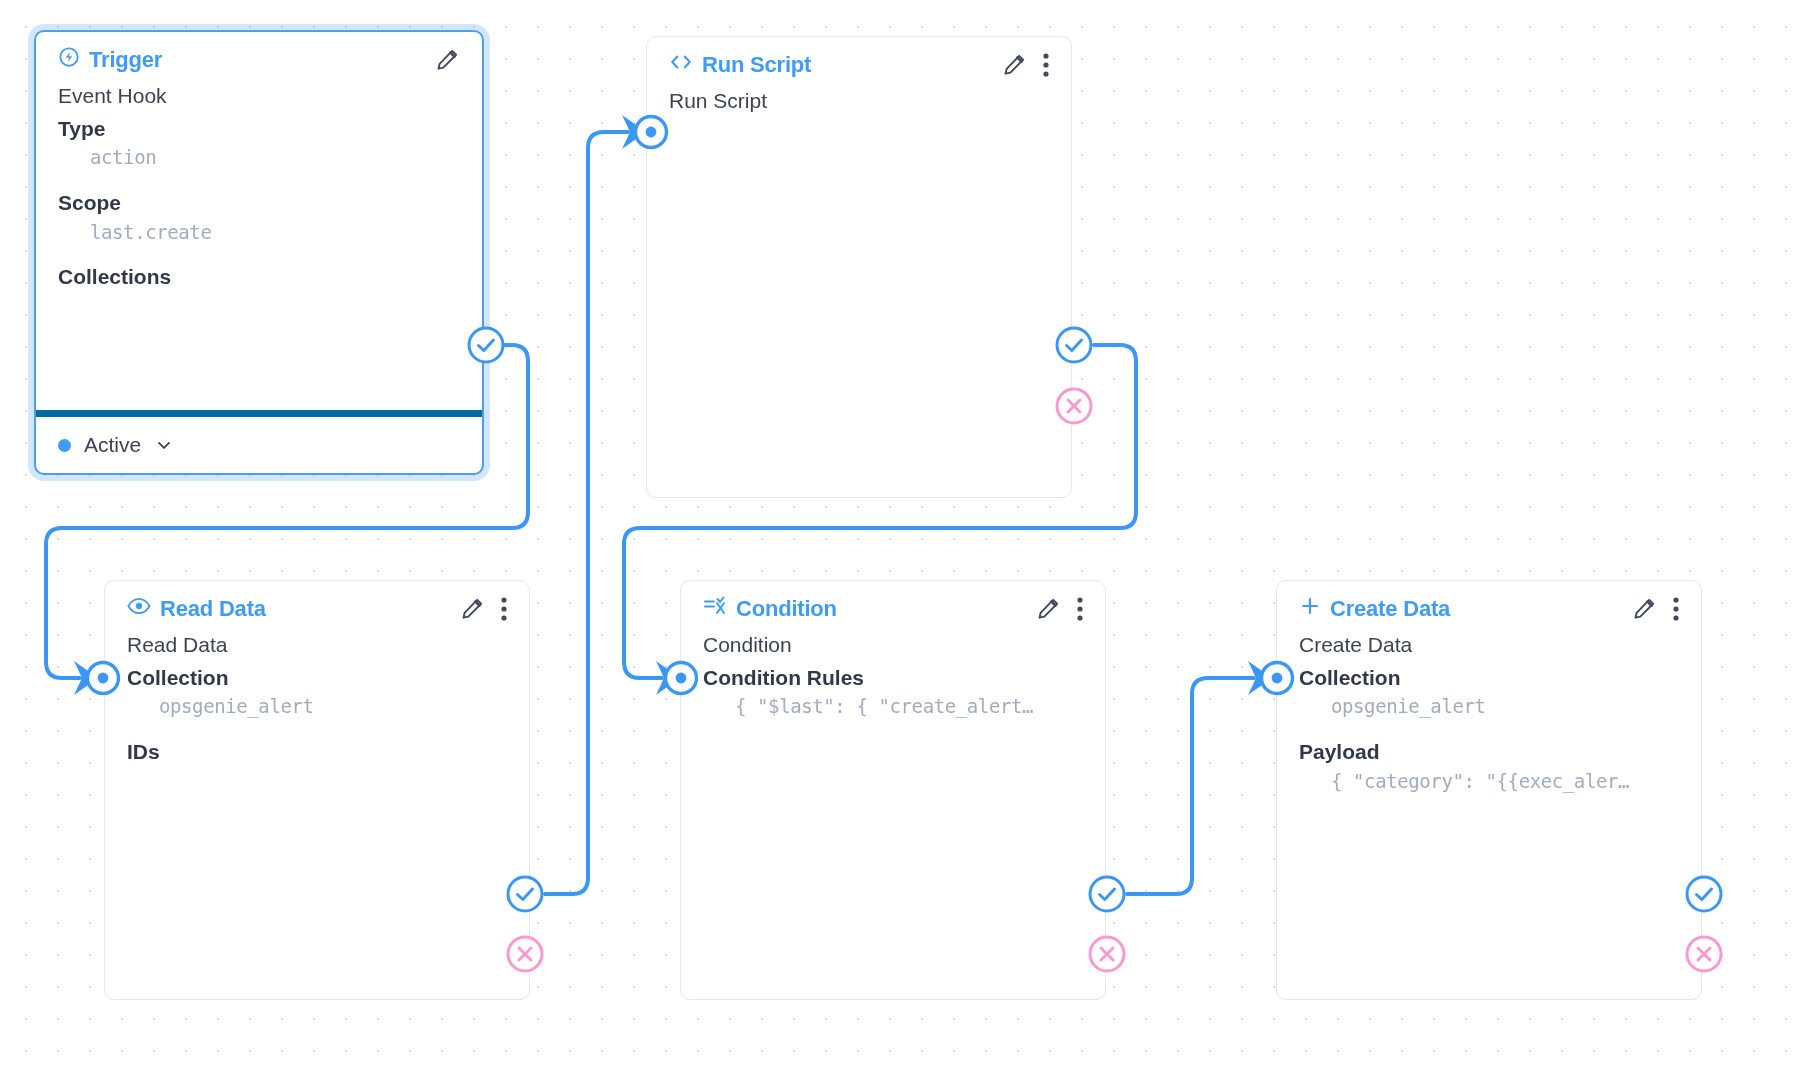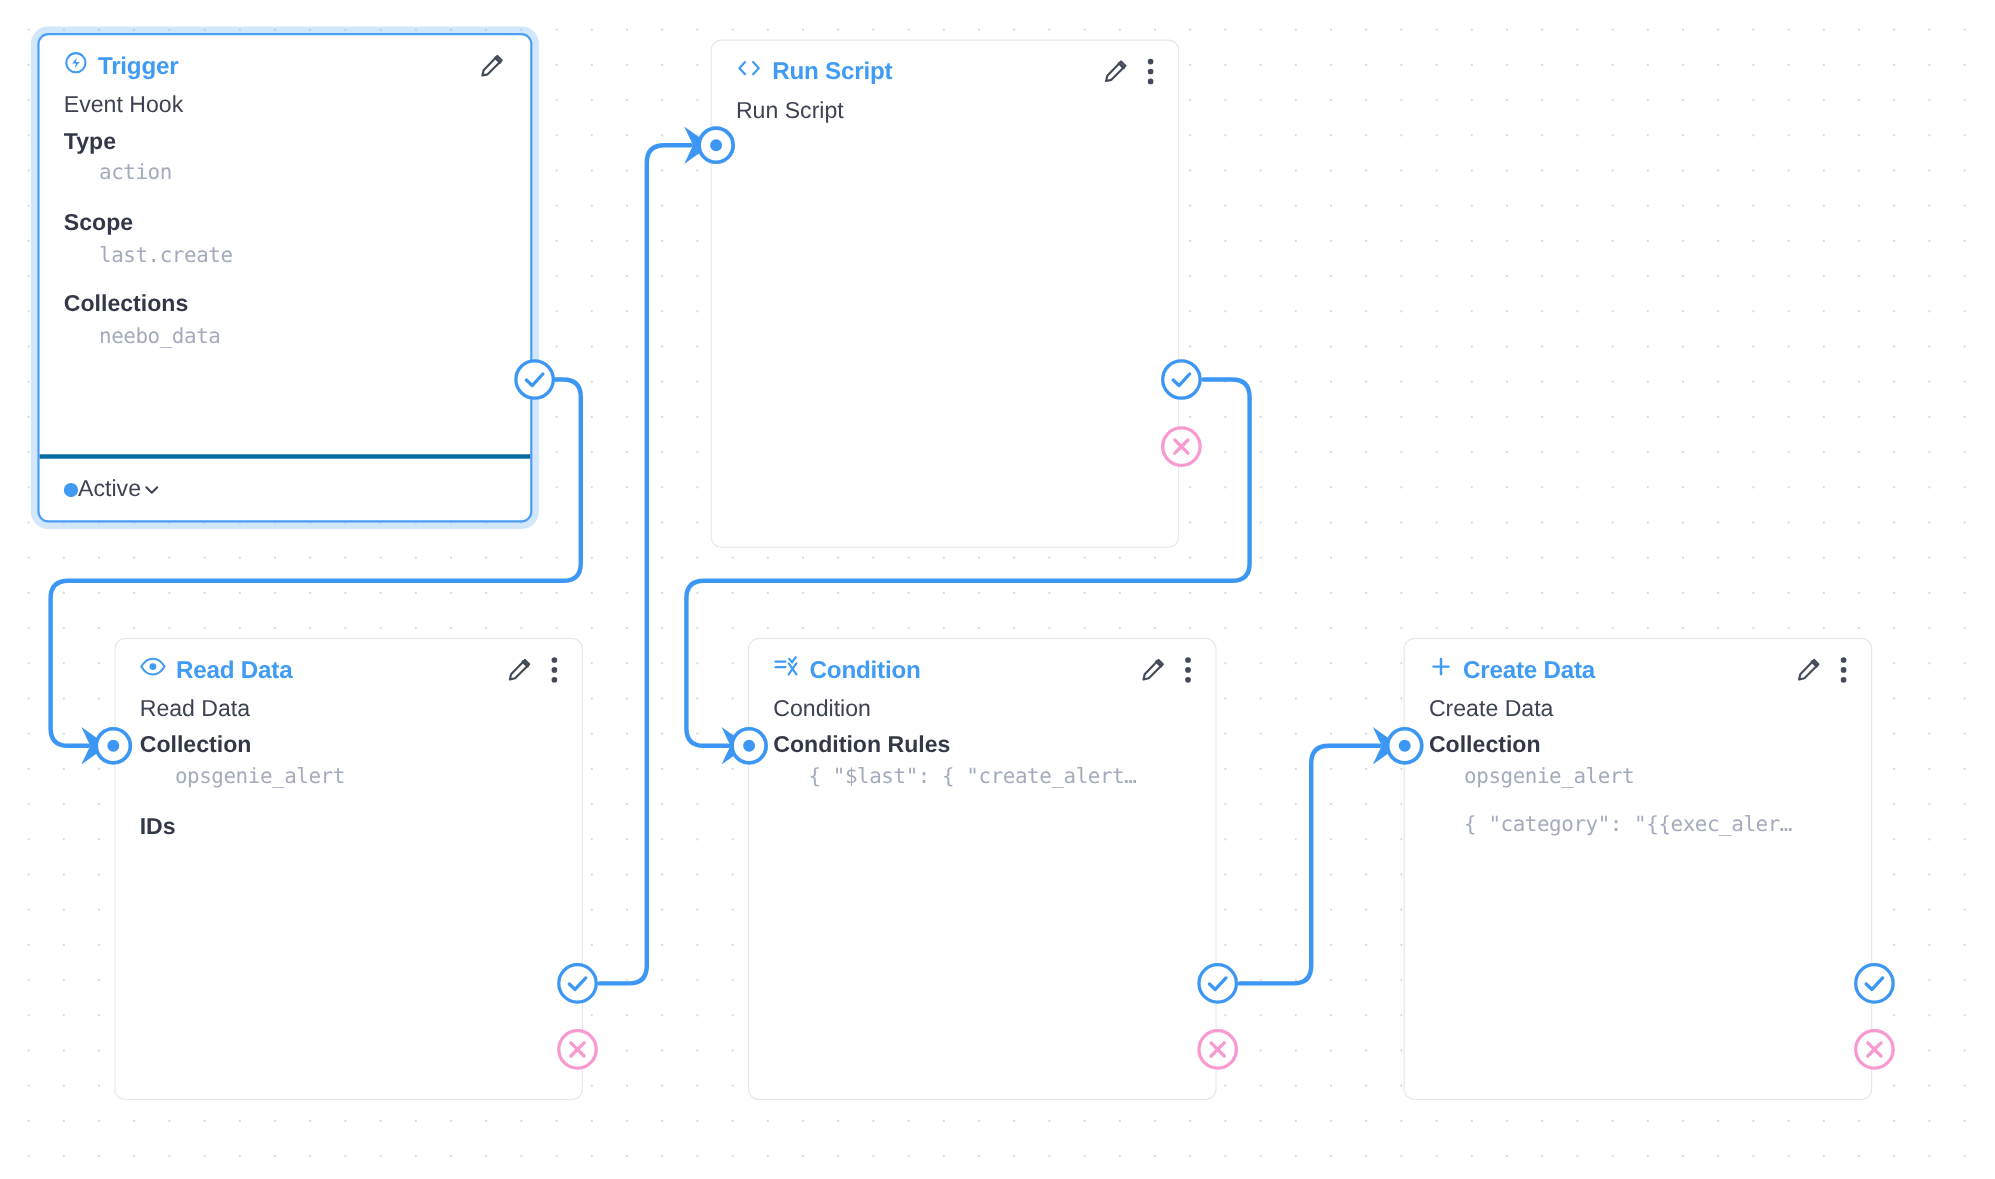--- a/index.html
+++ b/index.html
@@ -100,24 +100,25 @@
     text-overflow: ellipsis;
     letter-spacing: -0.4px;
     margin-left: 32px;
   }
   .gap { height: 14px; }
 
   
   .node-footer {
     position: absolute;
     left: 0; right: 0; bottom: 0;
-    border-top: 4px solid #0369a1;
+    border-top: 7px solid #0369a1;
     padding: 16px 22px;
     display: flex;
     align-items: center;
+    gap: 13px;
     cursor: pointer;
   }
   .status-dot {
     width: 13px; height: 13px;
     border-radius: 50%;
     background: #3f9bf4;
     flex: none;
   }
   .status-text {
     font-size: 21px;
@@ -179,21 +180,20 @@
     </div>
     <div class="node-body">
       <div class="row-name">Event Hook</div>
       <div class="field-label">Type</div>
       <div class="field-value">action</div>
       <div class="gap"></div>
       <div class="field-label">Scope</div>
       <div class="field-value">last.create</div>
       <div class="gap"></div>
       <div class="field-label">Collections</div>
-      <div class="field-value">neebo_data</div>
     </div>
     <div class="node-footer">
       <span class="status-dot"></span>
       <span class="status-text">Active</span>
       <span style="line-height:0;">
         <svg width="20" height="20" viewBox="0 0 24 24" fill="none" stroke="#3d4353" stroke-width="2.2" stroke-linecap="round" stroke-linejoin="round">
           <path d="M6 9.5 L12 15.5 L18 9.5"></path>
         </svg>
       </span>
     </div>
@@ -389,20 +389,21 @@
               <circle cx="3" cy="22" r="2.6"></circle>
           </svg>
         </span>
       </div>
     </div>
     <div class="node-body">
       <div class="row-name">Create Data</div>
       <div class="field-label">Collection</div>
       <div class="field-value">opsgenie_alert</div>
       <div class="gap"></div>
+      <div class="field-label">Payload</div>
       <div class="field-value">{ "category": "{{exec_aler…</div>
     </div>
   </div>
   <span class="handle" style="left:1257px; top:658px;">
     <svg width="40" height="40" viewBox="0 0 40 40">
       <circle cx="20" cy="20" r="15.5" fill="#ffffff" stroke="#3b97f3" stroke-width="3.4"></circle>
       <circle cx="20" cy="20" r="5.4" fill="#3b97f3"></circle>
     </svg>
   </span>
   <span class="handle" style="left:1684px; top:874px;">

